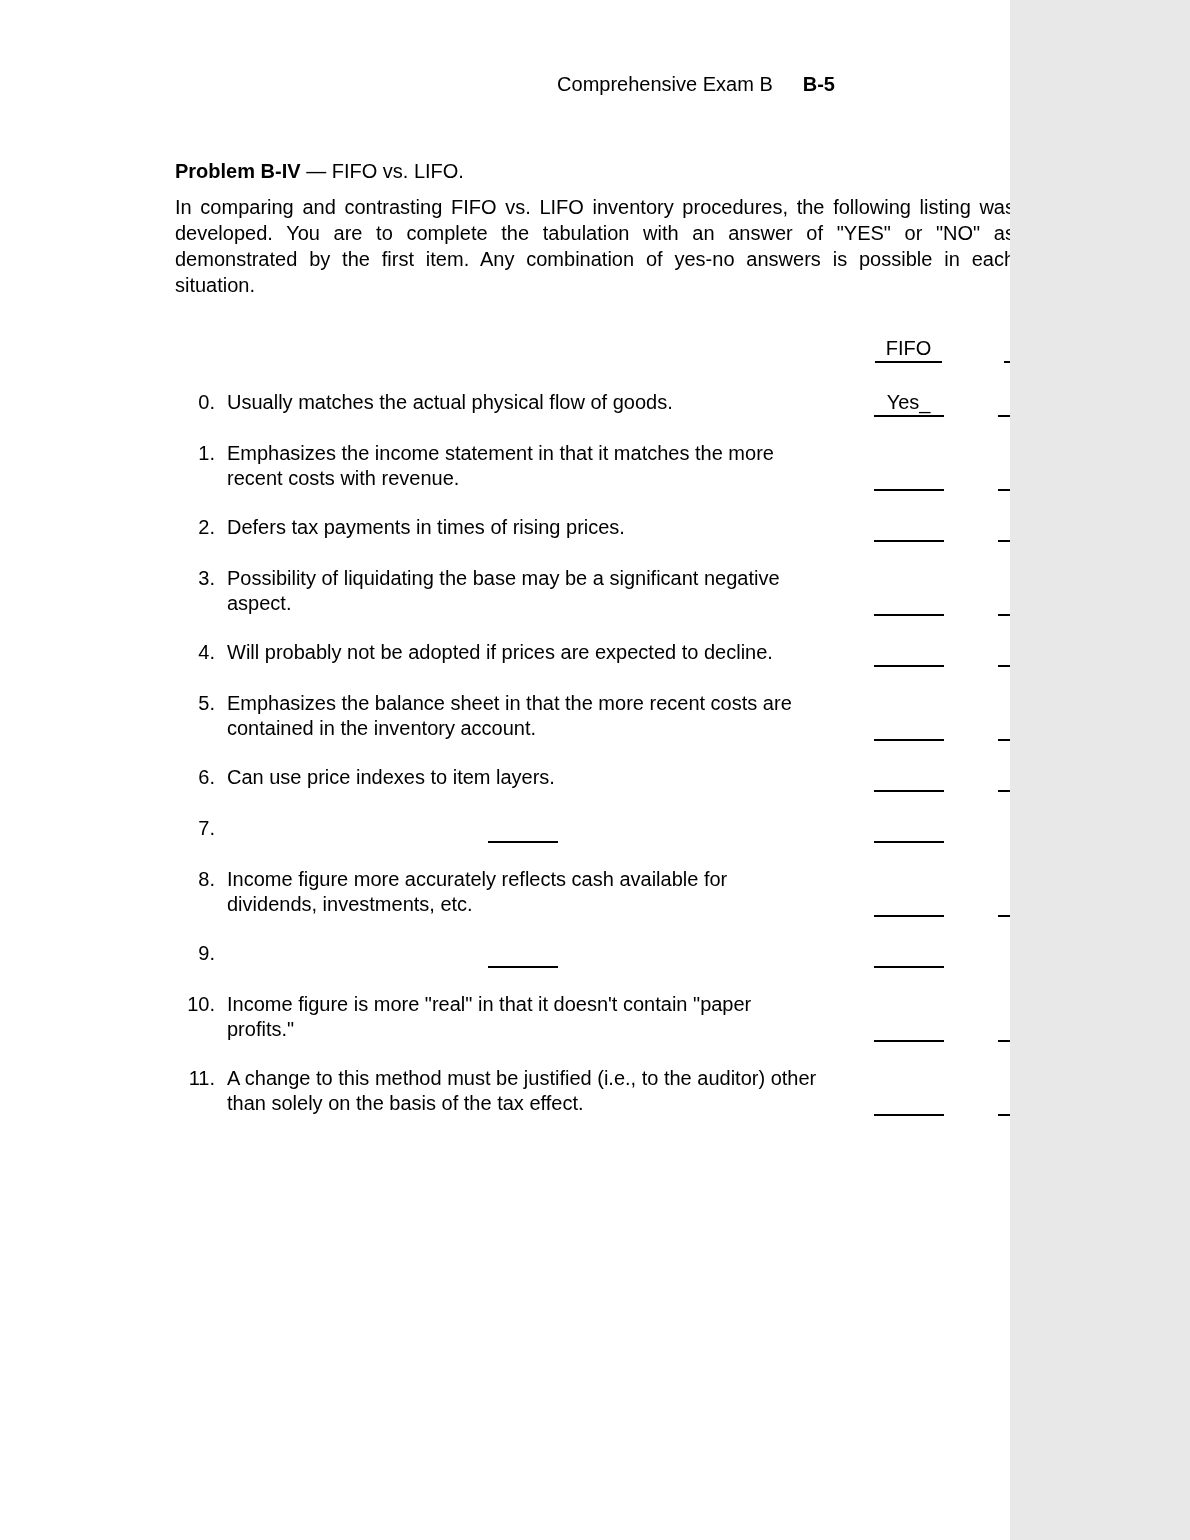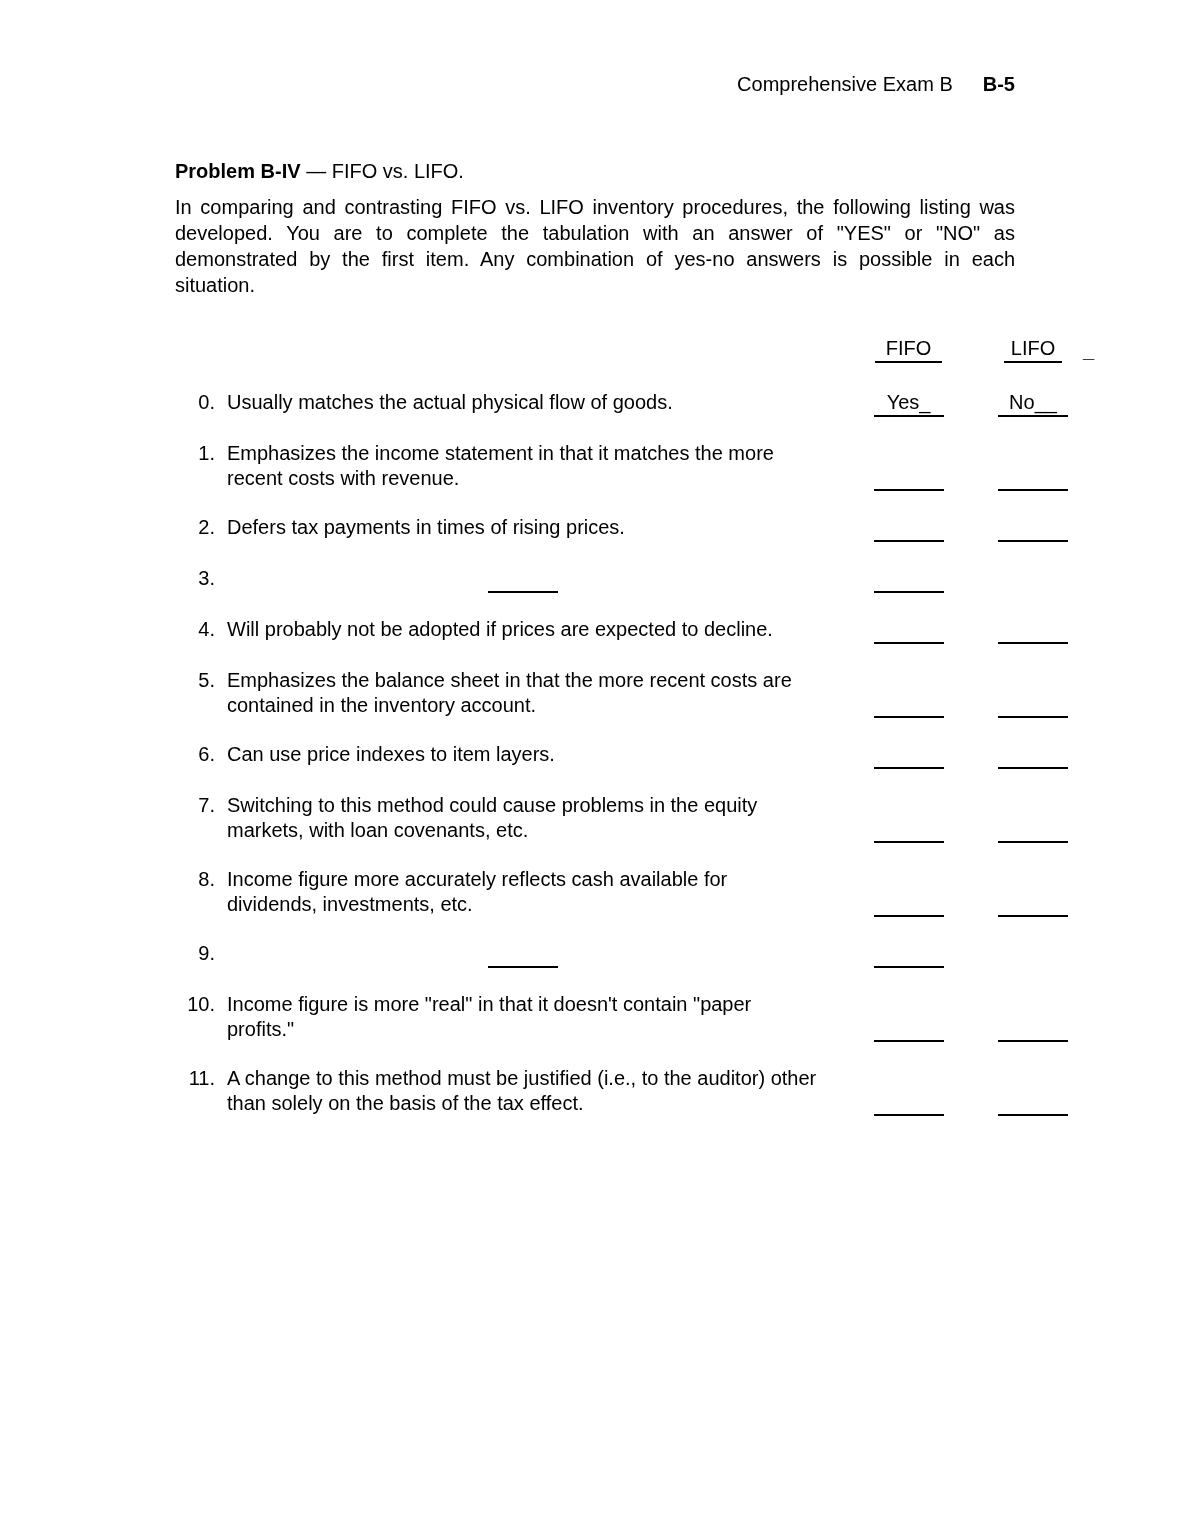--- a/index.html
+++ b/index.html
@@ -2,21 +2,21 @@
 <html><head>
 <meta charset="utf-8">
 <style>
   html, body {
     margin: 0;
     padding: 0;
     background: #e8e8e8;
   }
   .page {
     position: relative;
-    width: 1190px;
+    width: 1010px;
     height: 1540px;
     background: #ffffff;
     color: #000000;
     font-family: "Liberation Sans", "DejaVu Sans", sans-serif;
     font-size: 20px;
     overflow: hidden;
   }
   .running-header {
     padding: 72px 175px 0 175px;
     text-align: right;
@@ -152,20 +152,21 @@
     <span class="cell ans">
       <span class="ansline"></span>
     </span>
     <span class="cell ans2">
       <span class="ansline"></span>
     </span>
   </div>
 
   <div class="grid row">
     <span class="cell num">3.</span>
+    <span class="cell txt">Possibility of liquidating the base may be a significant negative aspect.</span>
     <span class="cell ans">
       <span class="ansline"></span>
     </span>
     <span class="cell ans2">
       <span class="ansline"></span>
     </span>
   </div>
 
   <div class="grid row">
     <span class="cell num">4.</span>
@@ -195,21 +196,20 @@
     <span class="cell ans">
       <span class="ansline"></span>
     </span>
     <span class="cell ans2">
       <span class="ansline"></span>
     </span>
   </div>
 
   <div class="grid row">
     <span class="cell num">7.</span>
-    <span class="cell txt">Switching to this method could cause problems in the equity markets, with loan covenants, etc.</span>
     <span class="cell ans">
       <span class="ansline"></span>
     </span>
     <span class="cell ans2">
       <span class="ansline"></span>
     </span>
   </div>
 
   <div class="grid row">
     <span class="cell num">8.</span>

